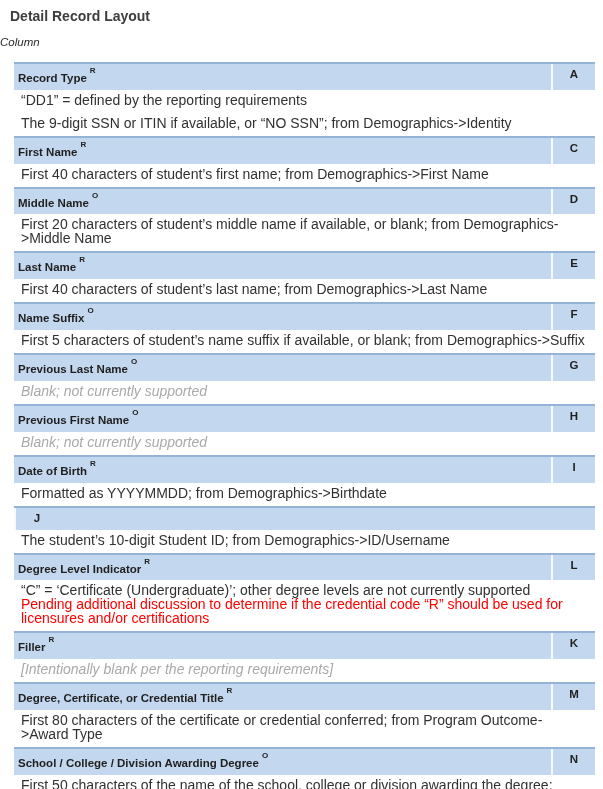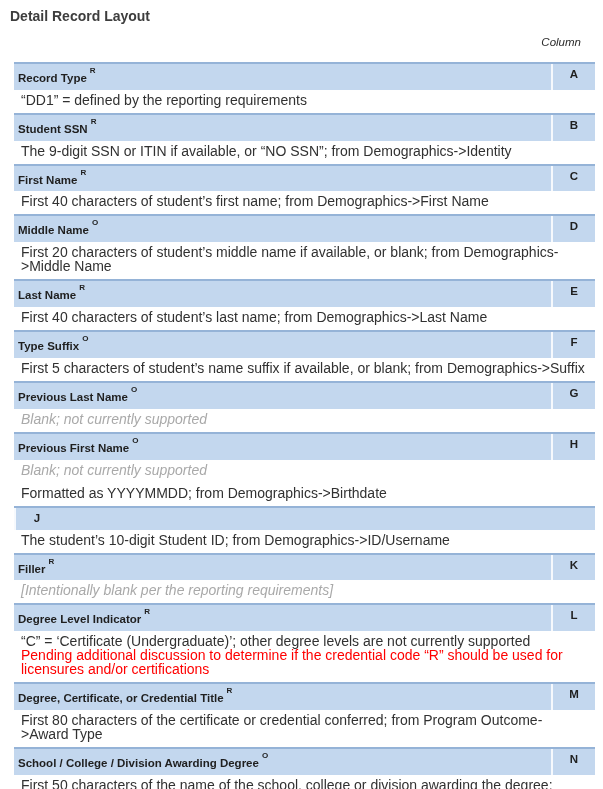--- a/index.html
+++ b/index.html
@@ -21,21 +21,21 @@
   .page { width: 603px; height: 789px; position: relative; }
   .doc-title {
     padding: 7px 0 0 10px;
     font-size: 14px;
     font-weight: 700;
     color: #3d3d3d;
     line-height: 18px;
   }
   .column-label-row {
     margin-top: 10px;
-    text-align: right;
+    text-align: left;
     padding-right: 22px;
     font-size: 11.5px;
     font-style: italic;
     line-height: 14px;
     color: #2b2b2b;
   }
   .record-table {
     margin: 13px 8px 0 14px;
     width: 581px;
   }
@@ -103,26 +103,20 @@
         <span>Record Type</span><sup class="field-req">R</sup>
       </div>
       <div class="field-letter-cell">A</div>
     </div>
     <div class="field-desc">
           <div class="desc-line normal">“DD1” = defined by the reporting requirements</div>
         </div>
   </section>
 
   <section class="field-block">
-    <div class="field-header">
-      <div class="field-name-cell">
-        <span>Student SSN</span><sup class="field-req">R</sup>
-      </div>
-      <div class="field-letter-cell">B</div>
-    </div>
     <div class="field-desc">
           <div class="desc-line normal">The 9-digit SSN or ITIN if available, or “NO SSN”; from Demographics-&gt;Identity</div>
         </div>
   </section>
 
   <section class="field-block">
     <div class="field-header">
       <div class="field-name-cell">
         <span>First Name</span><sup class="field-req">R</sup>
       </div>
@@ -153,21 +147,21 @@
       <div class="field-letter-cell">E</div>
     </div>
     <div class="field-desc">
           <div class="desc-line normal">First 40 characters of student’s last name; from Demographics-&gt;Last Name</div>
         </div>
   </section>
 
   <section class="field-block">
     <div class="field-header">
       <div class="field-name-cell">
-        <span>Type Suffix</span><sup class="field-req">O</sup>
+        <span>Name Suffix</span><sup class="field-req">O</sup>
       </div>
       <div class="field-letter-cell">F</div>
     </div>
     <div class="field-desc">
           <div class="desc-line normal">First 5 characters of student’s name suffix if available, or blank; from Demographics-&gt;Suffix</div>
         </div>
   </section>
 
   <section class="field-block">
     <div class="field-header">
@@ -187,62 +181,68 @@
         <span>Previous First Name</span><sup class="field-req">O</sup>
       </div>
       <div class="field-letter-cell">H</div>
     </div>
     <div class="field-desc">
           <div class="desc-line muted">Blank; not currently supported</div>
         </div>
   </section>
 
   <section class="field-block">
+    <div class="field-header">
+      <div class="field-name-cell">
+        <span>Date of Birth</span><sup class="field-req">R</sup>
+      </div>
+      <div class="field-letter-cell">I</div>
+    </div>
     <div class="field-desc">
           <div class="desc-line normal">Formatted as YYYYMMDD; from Demographics-&gt;Birthdate</div>
         </div>
   </section>
 
   <section class="field-block">
     <div class="field-header">
       <div class="field-letter-cell">J</div>
     </div>
     <div class="field-desc">
           <div class="desc-line normal">The student’s 10-digit Student ID; from Demographics-&gt;ID/Username</div>
-        </div>
-  </section>
-
-  <section class="field-block">
-    <div class="field-header">
-      <div class="field-name-cell">
-        <span>Filler</span><sup class="field-req">R</sup>
-      </div>
-      <div class="field-letter-cell">K</div>
-    </div>
-    <div class="field-desc">
-          <div class="desc-line muted">[Intentionally blank per the reporting requirements]</div>
         </div>
   </section>
 
   <section class="field-block">
     <div class="field-header">
       <div class="field-name-cell">
         <span>Degree Level Indicator</span><sup class="field-req">R</sup>
       </div>
       <div class="field-letter-cell">L</div>
     </div>
     <div class="field-desc">
           <div class="desc-line normal">“C” = ‘Certificate (Undergraduate)’; other degree levels are not currently supported</div>
           <div class="desc-line red">Pending additional discussion to determine if the credential code “R” should be used for licensures and/or certifications</div>
         </div>
   </section>
 
   <section class="field-block">
     <div class="field-header">
       <div class="field-name-cell">
+        <span>Filler</span><sup class="field-req">R</sup>
+      </div>
+      <div class="field-letter-cell">K</div>
+    </div>
+    <div class="field-desc">
+          <div class="desc-line muted">[Intentionally blank per the reporting requirements]</div>
+        </div>
+  </section>
+
+  <section class="field-block">
+    <div class="field-header">
+      <div class="field-name-cell">
         <span>Degree, Certificate, or Credential Title</span><sup class="field-req">R</sup>
       </div>
       <div class="field-letter-cell">M</div>
     </div>
     <div class="field-desc">
           <div class="desc-line normal">First 80 characters of the certificate or credential conferred; from Program Outcome-&gt;Award Type</div>
         </div>
   </section>
 
   <section class="field-block">

